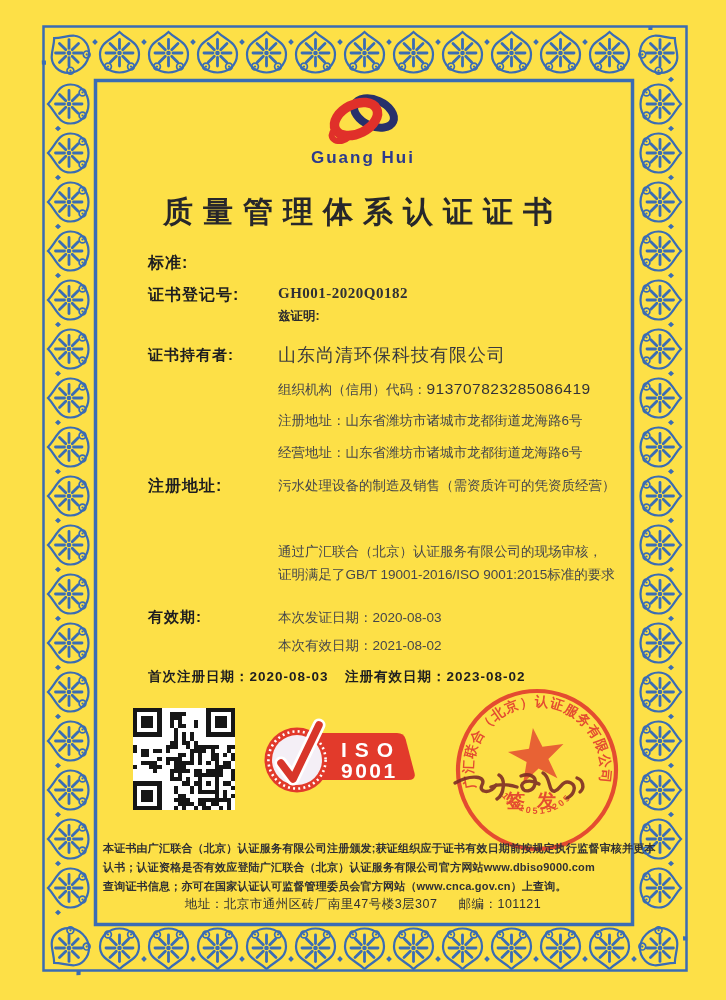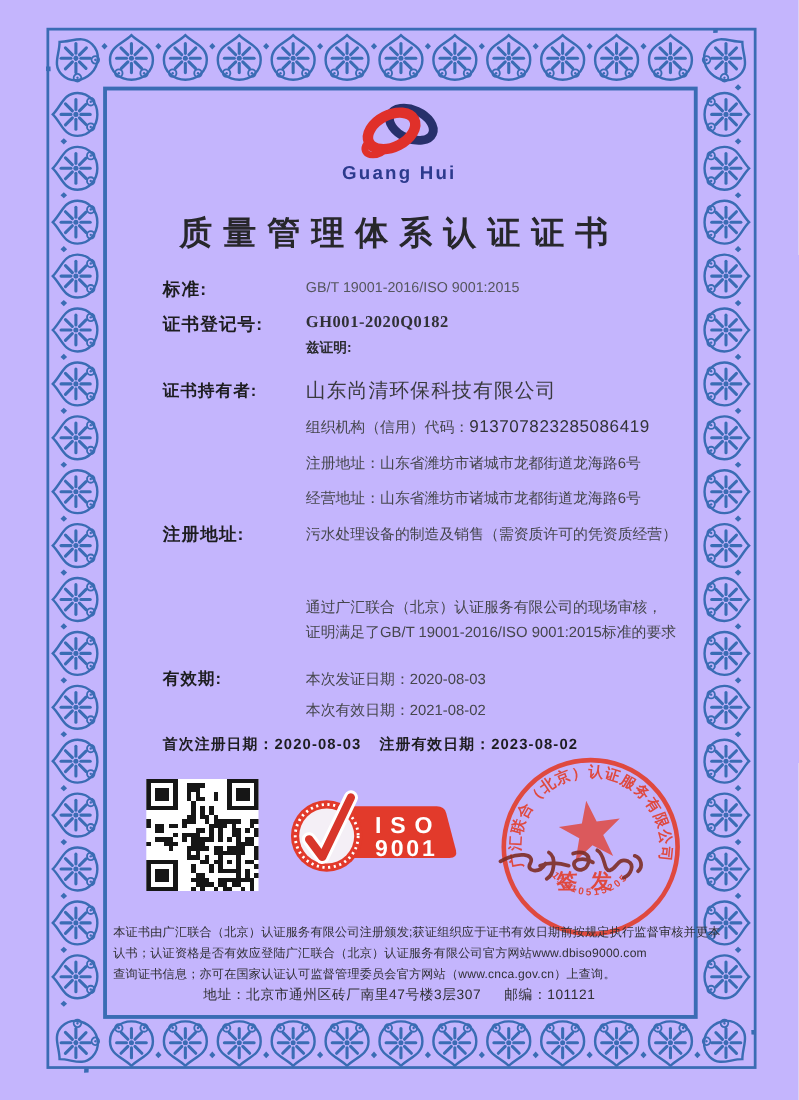--- a/index.html
+++ b/index.html
@@ -1,18 +1,18 @@
 <!DOCTYPE html>
 <html><head>
 <meta charset="utf-8">
 <style>
   html,body{margin:0;padding:0;background:#e9e9e9;}
   .page{
     position:relative;width:726px;height:1000px;margin:0 auto;
-    background:#c4b5fd;overflow:hidden;
+    background:#fde047;overflow:hidden;
     font-family:"Liberation Sans","DejaVu Sans",sans-serif;
   }
   svg{display:block;}
   .abs{position:absolute;}
   
   .logo-rings{position:absolute;left:318px;top:92px;}
   .brand-name{
     position:absolute;left:0;top:148px;width:726px;text-align:center;
     color:#2c3a8d;font-weight:bold;font-size:17px;letter-spacing:2px;
   }
@@ -36,21 +36,21 @@
   .r-valid{top:608px;font-size:15px;} .v-issue{top:609px;} .v-until{top:637px;}
   .b-first{top:668px;left:148px;font-size:13.5px;}
   .b-regvalid{top:668px;left:345px;font-size:13.5px;}
   
   .qr{position:absolute;left:133px;top:708px;}
   .iso-badge{position:absolute;left:256px;top:712px;}
   .seal{position:absolute;left:443px;top:680px;}
   
   .footer-par{
     position:absolute;left:103px;top:839px;width:526px;
-    color:#303034;font-size:11px;line-height:19px;letter-spacing:.2px;
+    color:#303034;font-size:11px;line-height:19px;letter-spacing:.2px;font-weight:bold;
   }
   .footer-line{white-space:nowrap;}
   .address-row{
     position:absolute;left:0;top:896px;width:726px;
     display:flex;justify-content:center;gap:21px;
     color:#2f2f33;font-size:12.5px;letter-spacing:.5px;
   }
 </style>
 </head>
 <body>
@@ -146,21 +146,20 @@
   <svg class="logo-rings" width="90" height="52" viewBox="0 0 90 52" aria-hidden="true">
     <ellipse cx="56" cy="21" rx="21" ry="13" fill="none" stroke="#27306b" stroke-width="8" transform="rotate(24 56 21)"></ellipse>
     <ellipse cx="38" cy="27" rx="23" ry="14.5" fill="none" stroke="#e0302a" stroke-width="9.5" transform="rotate(-27 38 27)"></ellipse>
     <path d="M16,38 a10,7 -20 1 0 15,7" fill="none" stroke="#e0302a" stroke-width="6" stroke-linecap="round"></path>
   </svg>
   <div class="brand-name">Guang Hui</div>
 
   <h1 class="cert-title">质量管理体系认证证书</h1>
 
   <div class="lbl r-std">标准:</div>
-  <div class="val v-std">GB/T 19001-2016/ISO 9001:2015</div>
 
   <div class="lbl r-reg">证书登记号:</div>
   <div class="val v-reg">GH001-2020Q0182</div>
 
   <div class="val v-intro">兹证明:</div>
 
   <div class="lbl r-holder">证书持有者:</div>
   <div class="val v-holder">山东尚清环保科技有限公司</div>
 
   <div class="val v-org">

